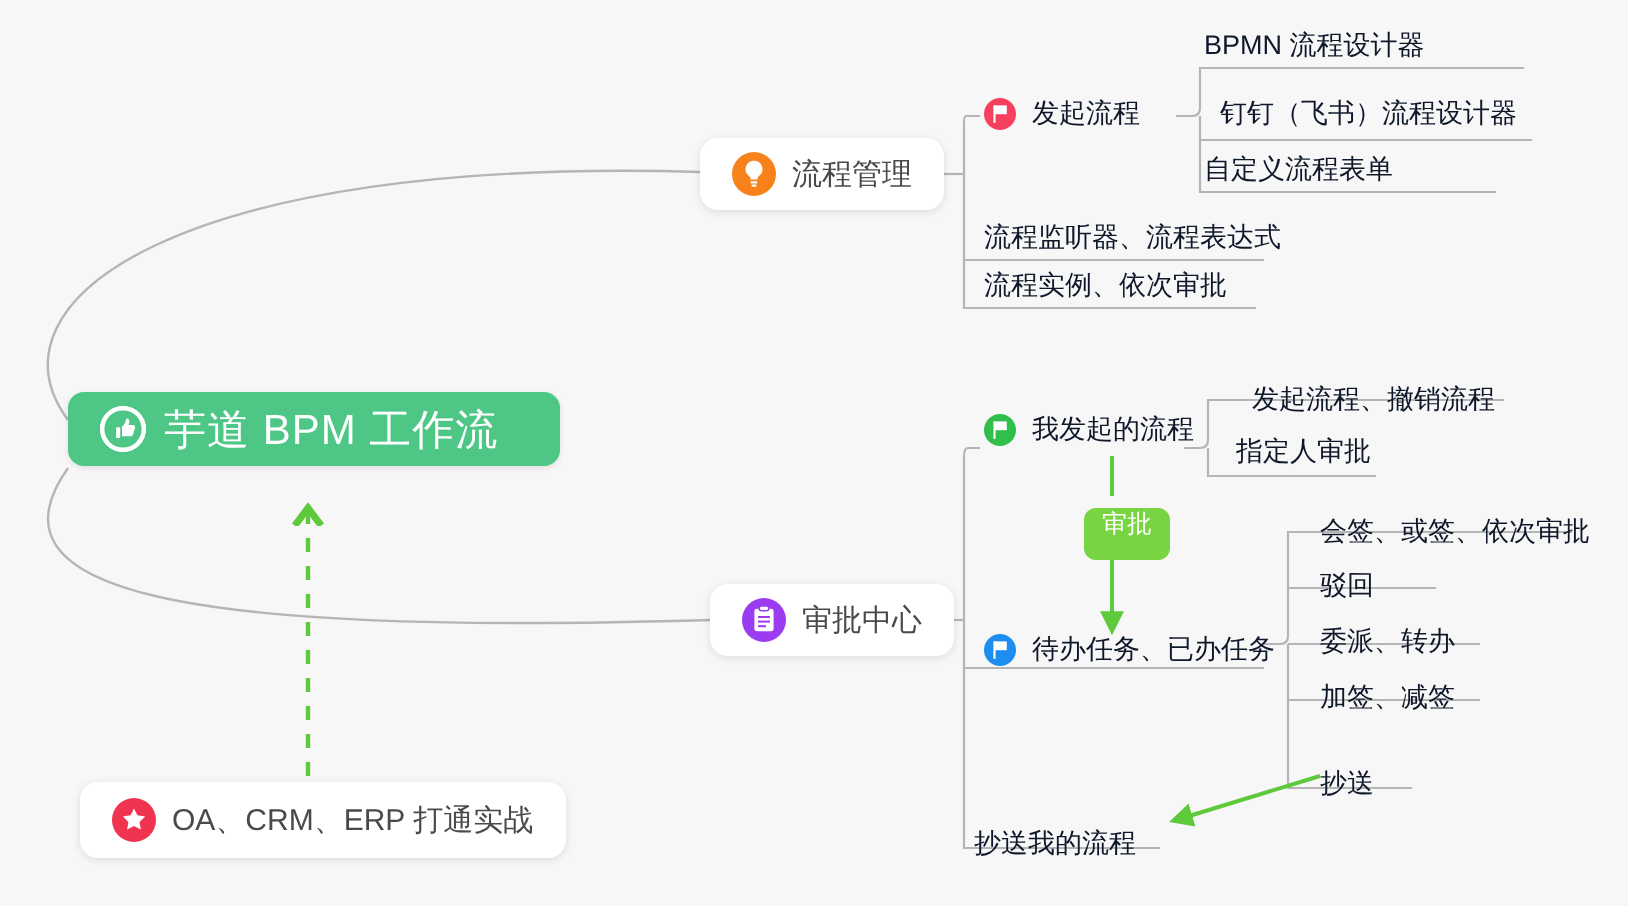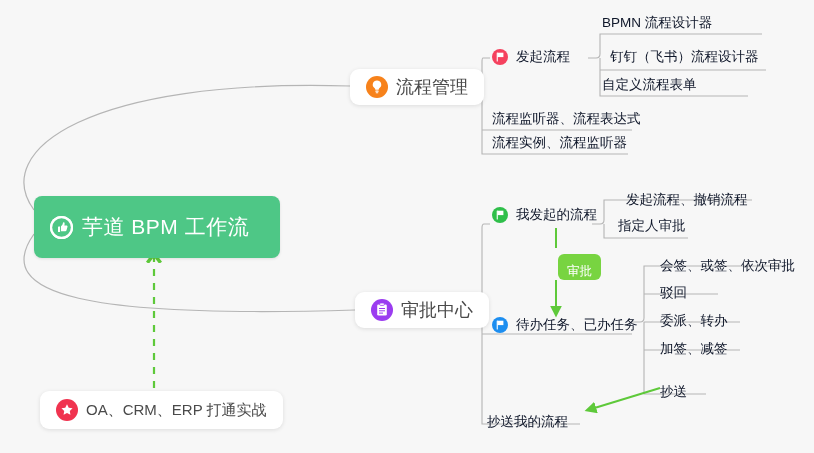--- a/index.html
+++ b/index.html
@@ -27,21 +27,21 @@
     height: 453px;
     pointer-events: none;
   }
 
   
   .root-node {
     position: absolute;
     left: 34px;
     top: 196px;
     width: 246px;
-    height: 62px;
+    height: 37px;
     background: #4ec786;
     border-radius: 8px;
     display: flex;
     align-items: center;
     box-sizing: border-box;
     padding: 0 16px;
     box-shadow: 0 1px 3px rgba(0,0,0,0.10);
   }
   .root-label {
     color: #ffffff;
@@ -58,21 +58,21 @@
     border-radius: 9px;
     display: flex;
     align-items: center;
     box-sizing: border-box;
     padding: 0 16px;
     height: 36px;
     box-shadow: 0 1px 4px rgba(0,0,0,0.11);
   }
   .card-label {
     color: #4a4a4a;
-    font-size: 18px;
+    font-size: 15px;
     white-space: nowrap;
     margin-left: 8px;
   }
   #node-process-mgmt { left: 350px; top: 69px; }
   #node-approval-center { left: 355px; top: 292px; justify-content: flex-end; }
   #node-integration { left: 40px; top: 391px; height: 38px; }
   #node-integration .card-label { font-size: 15px; text-align: center; }
 
   
   .leaf {
@@ -116,25 +116,25 @@
   }
 
   
   .badge {
     position: absolute;
     background: #78d441;
     border-radius: 6px;
     color: #ffffff;
     font-size: 12.5px;
     display: flex;
-    align-items: flex-end;
+    align-items: flex-start;
     justify-content: center;
     padding: 0 9px;
     height: 26px;
-    left: 558px;
+    left: 542px;
     top: 254px;
   }
 </style>
 </head>
 <body style="background: rgb(247, 247, 247);">
 
 <div id="canvas">
 
   <svg class="edges" viewBox="0 0 814 453">
     <defs>
@@ -217,21 +217,21 @@
     <span class="leaf-text">钉钉（飞书）流程设计器</span>
   </div>
   <div class="leaf" style="left:602px; top:73px;">
     <span class="leaf-text">自定义流程表单</span>
   </div>
 
   <div class="leaf" style="left:492px; top:107px;">
     <span class="leaf-text">流程监听器、流程表达式</span>
   </div>
   <div class="leaf" style="left:492px; top:131px;">
-    <span class="leaf-text">流程实例、流程监听器</span>
+    <span class="leaf-text">流程实例、依次审批</span>
   </div>
 
   <div class="card-node" id="node-approval-center">
     <span class="cicon cicon-lg" style="background:#9b3cf0;">
       <svg width="22" height="22" viewBox="0 0 22 22">
         <rect x="6.2" y="5.4" width="9.6" height="11.2" rx="1.3" fill="#ffffff"></rect>
         <rect x="8.6" y="4" width="4.8" height="2.4" rx="1.1" fill="#ffffff" stroke="#9b3cf0" stroke-width="0.8"></rect>
         <rect x="8" y="9" width="6" height="1" fill="#9b3cf0"></rect>
         <rect x="8" y="11.3" width="6" height="1" fill="#9b3cf0"></rect>
         <rect x="8" y="13.6" width="4" height="1" fill="#9b3cf0"></rect>

